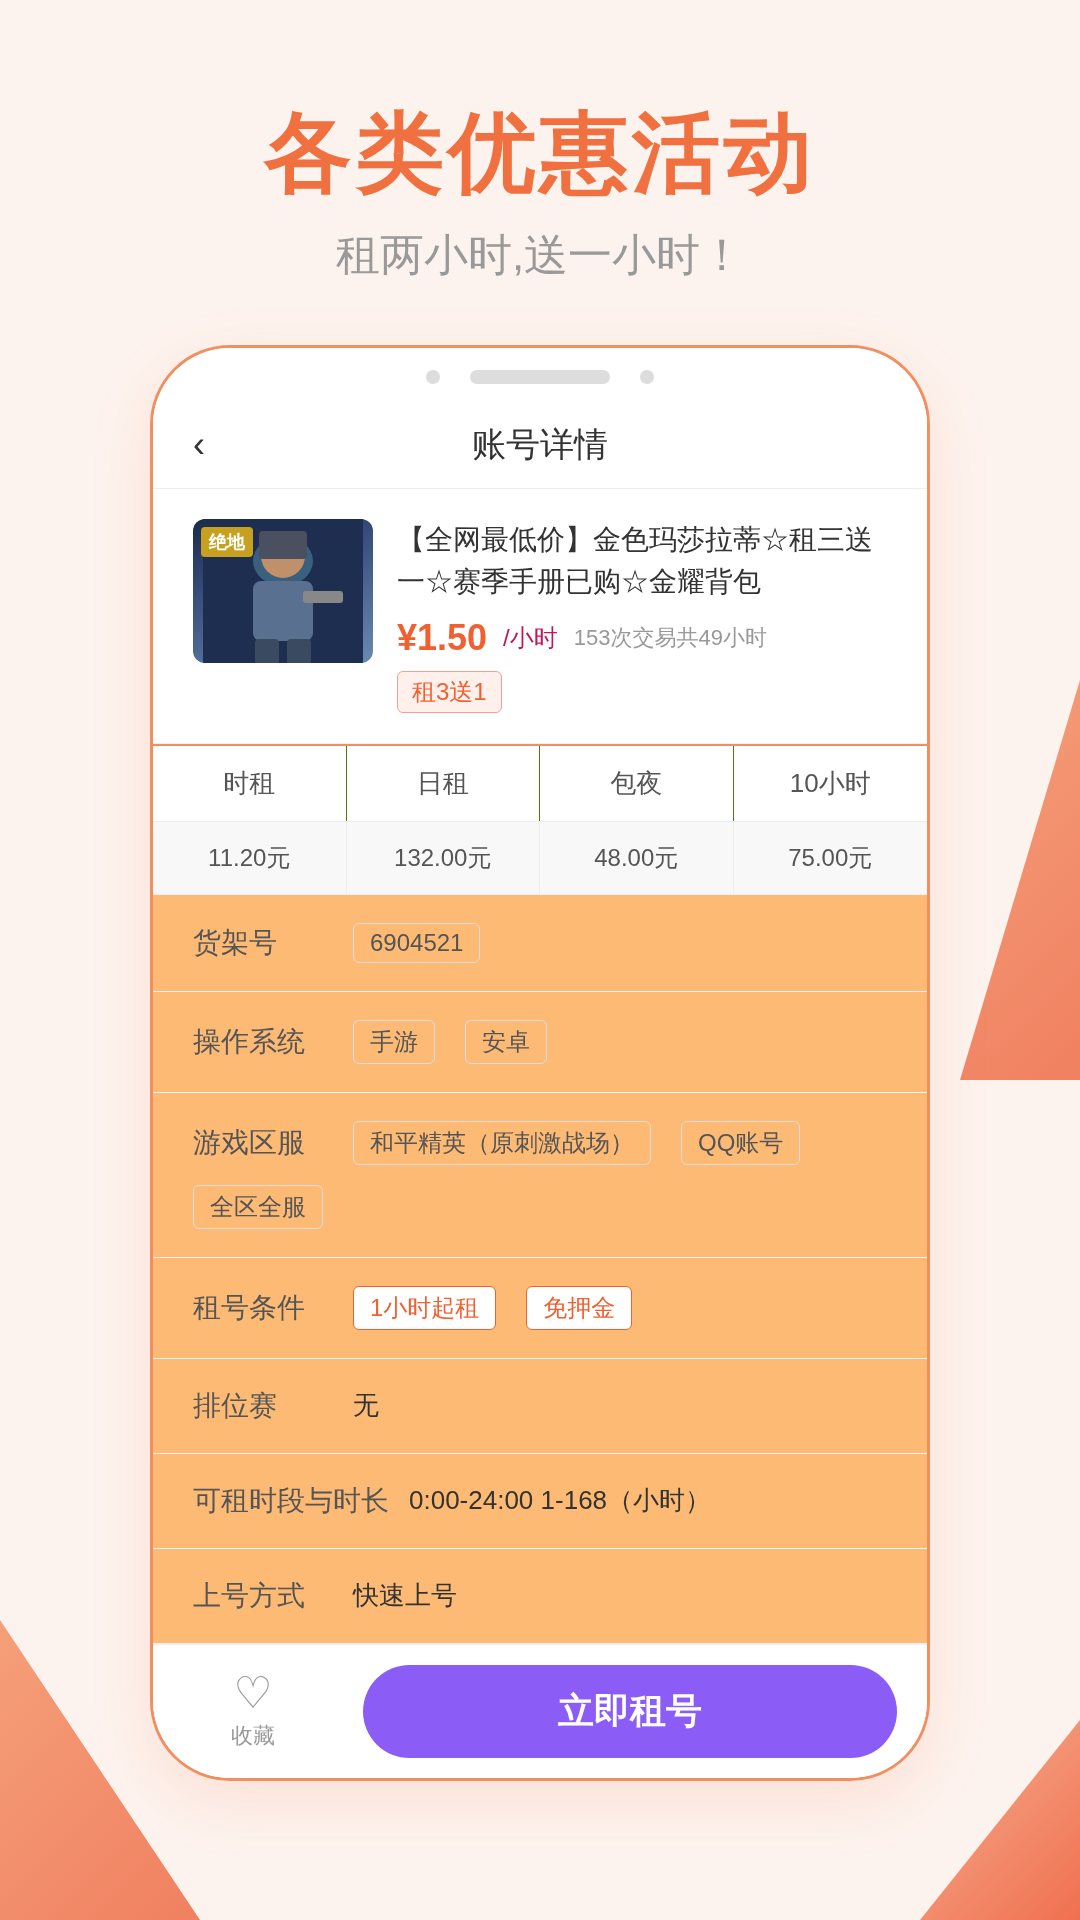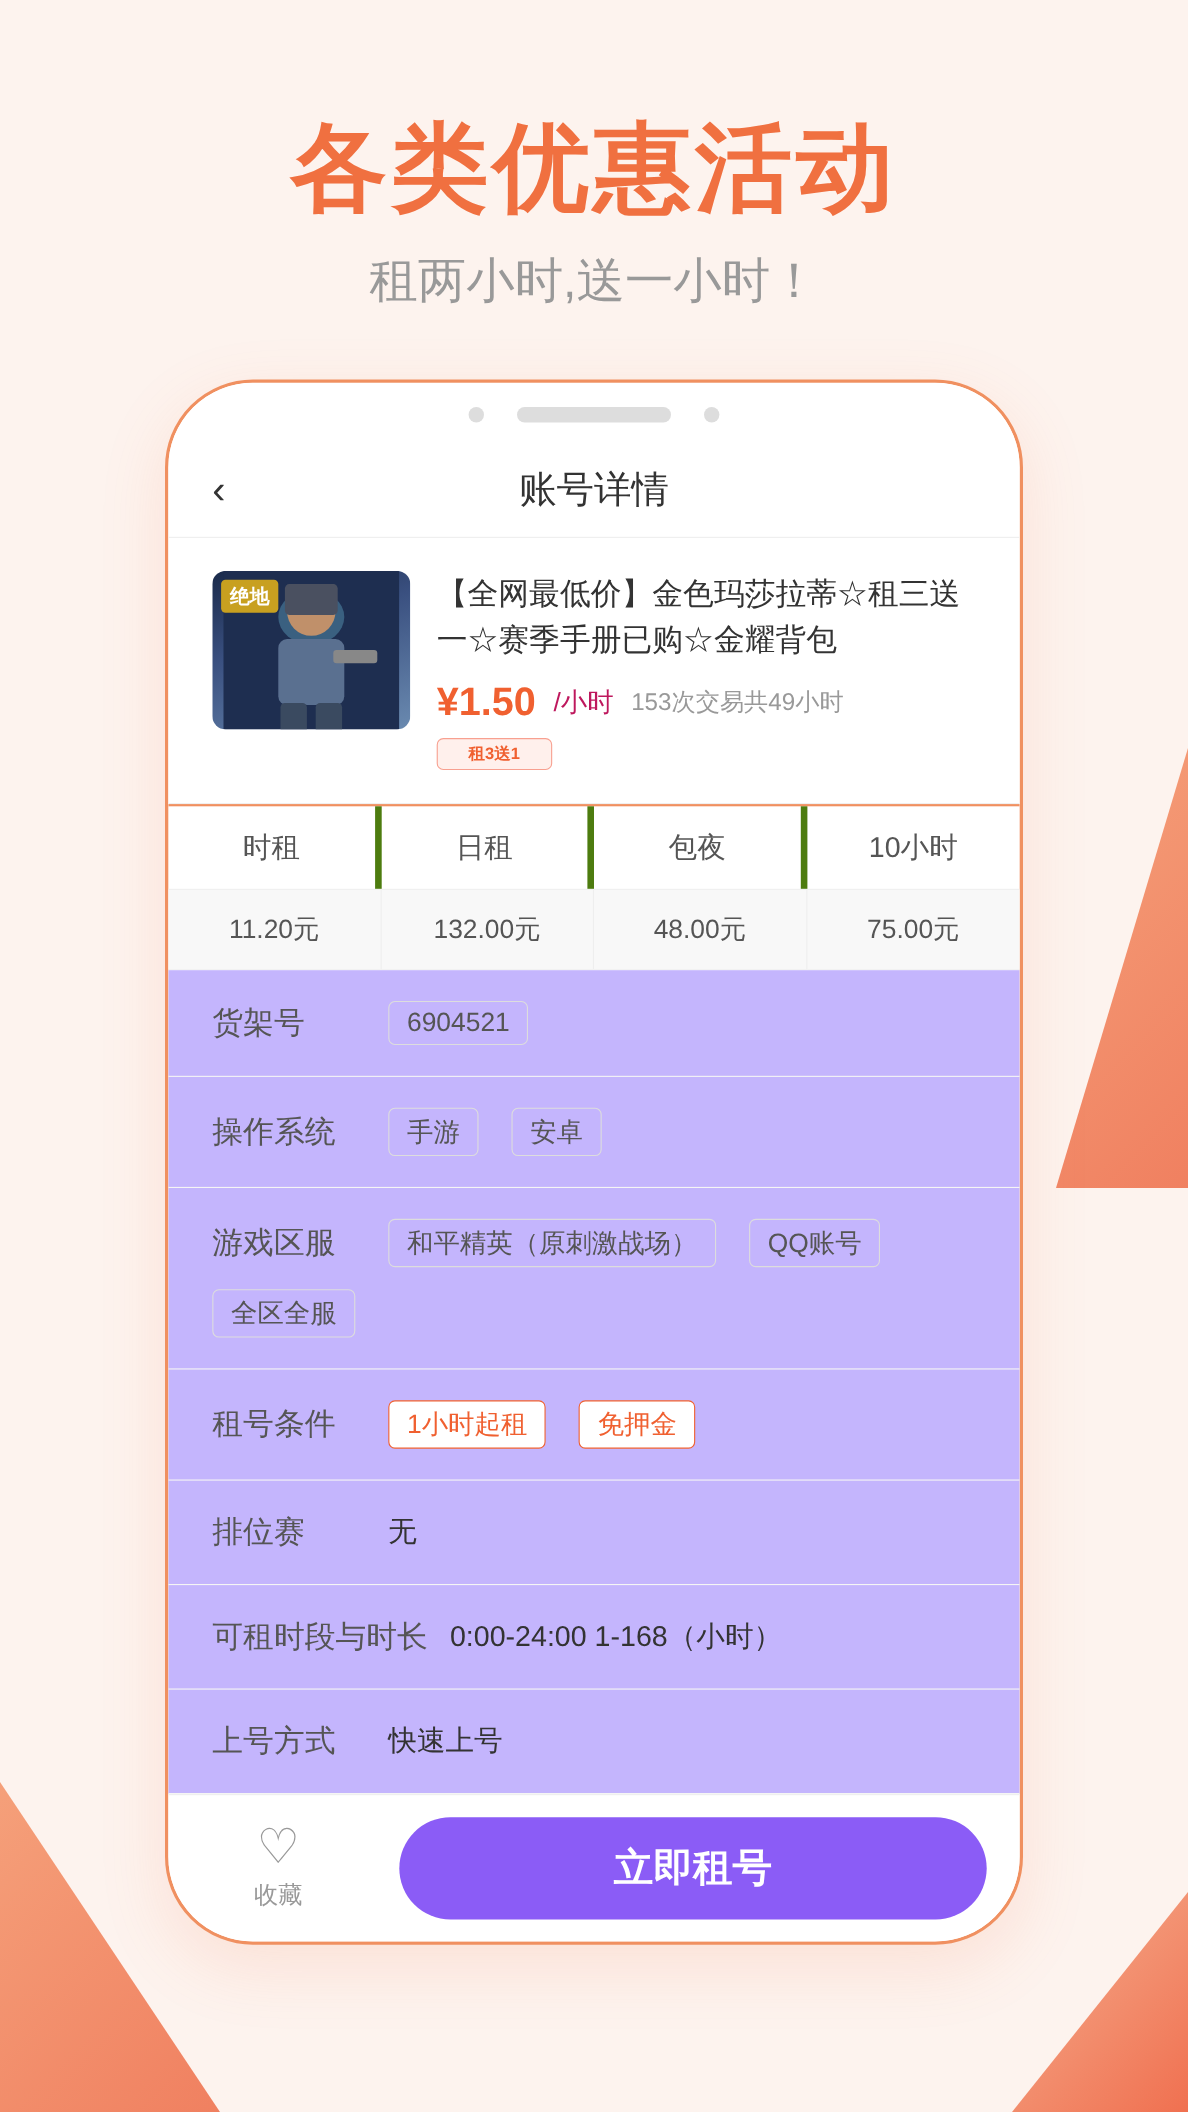--- a/index.html
+++ b/index.html
@@ -189,61 +189,60 @@
       font-size: 22px;
       color: #999;
     }
     .product-tag {
       display: inline-block;
       margin-top: 12px;
       background: #fff0ec;
       color: #f06030;
       border: 1px solid #f8a090;
       border-radius: 6px;
-      font-size: 15px;
-      padding: 4px 28px;
-      font-weight: bold;
+      font-size: 24px;
+      padding: 4px 14px;
     }
 
     
     .price-table {
       margin: 0;
       border-bottom: 1px solid #f0f0f0;
     }
     .price-table-header {
       display: grid;
       grid-template-columns: 1fr 1fr 1fr 1fr;
       border-top: 2px solid #f09060;
       border-bottom: 1px solid #eee;
     }
     .price-table-header-cell {
       text-align: center;
       padding: 20px 0;
       font-size: 26px;
       color: #555;
-      border-right: 6px solid #4d7c0f;
+      border-right: 1px solid #4d7c0f;
     }
     .price-table-header-cell:last-child { border-right: none; }
     .price-table-row {
       display: grid;
       grid-template-columns: 1fr 1fr 1fr 1fr;
       background: #f8f8f8;
     }
     .price-table-cell {
       text-align: center;
       padding: 20px 0;
       font-size: 24px;
       color: #555;
       border-right: 1px solid #eee;
     }
     .price-table-cell:last-child { border-right: none; }
 
     
     .info-section {
-      background: #c4b5fd;
+      background: #fdba74;
     }
     .info-row {
       display: flex;
       align-items: center;
       padding: 28px 40px;
       border-bottom: 1px solid #f5f5f5;
       gap: 20px;
       flex-wrap: wrap;
     }
     .info-label {

